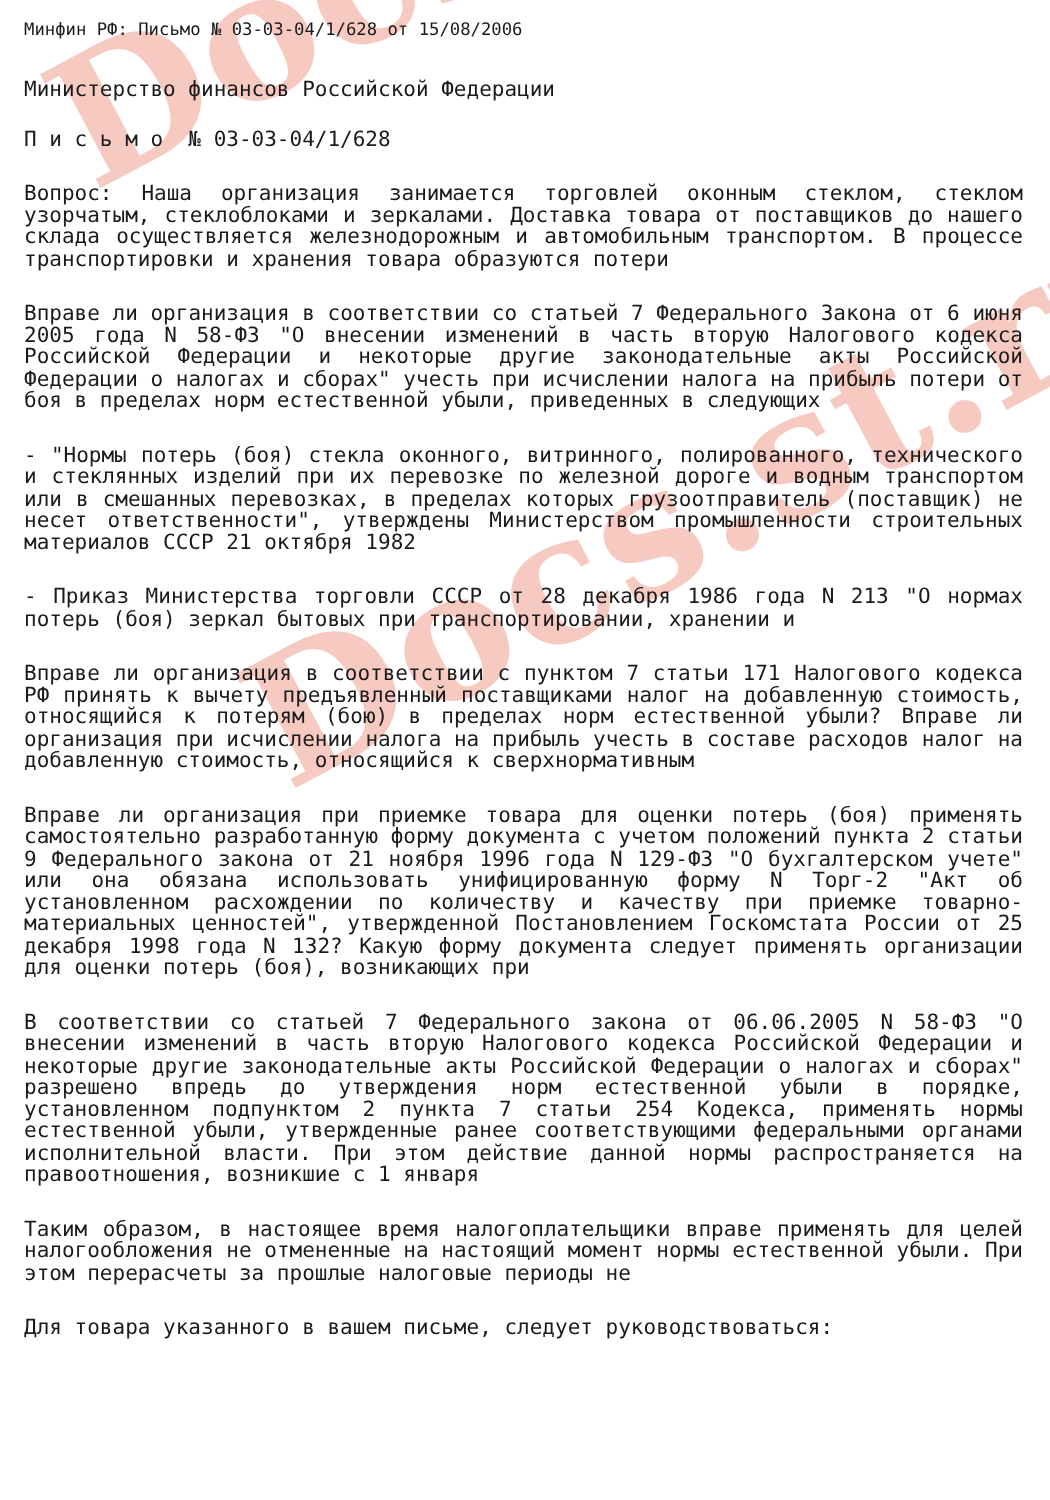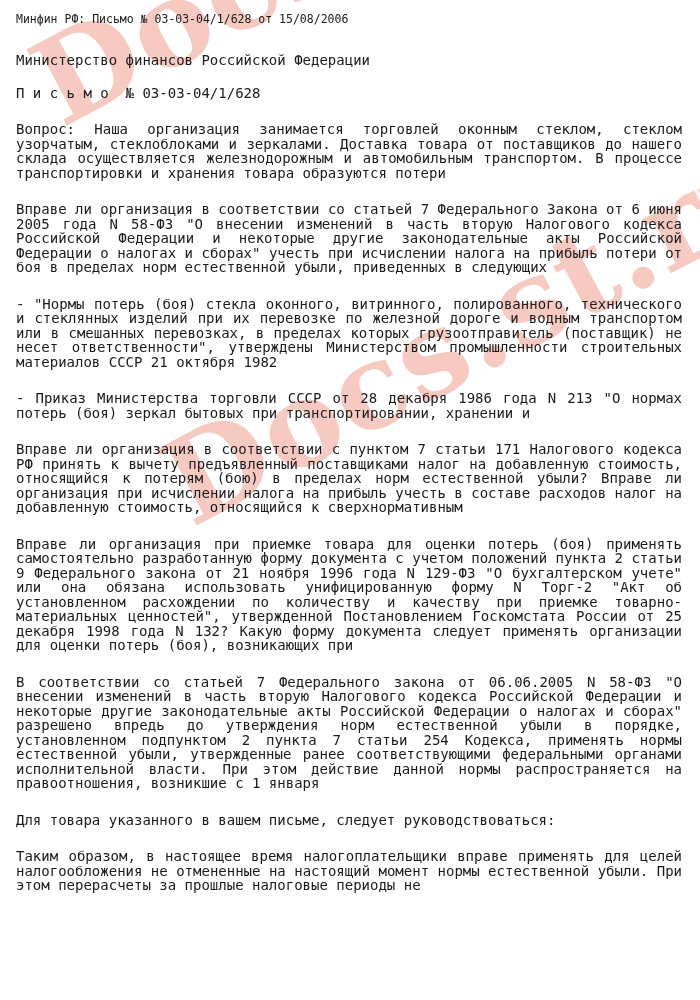--- a/index.html
+++ b/index.html
@@ -97,16 +97,16 @@
 
   <div class="spacer-lg"></div>
 
   <div class="block">Вопрос: Наша организация занимается торговлей оконным стеклом, стеклом узорчатым, стеклоблоками и зеркалами. Доставка товара от поставщиков до нашего склада осуществляется железнодорожным и автомобильным транспортом. В процессе транспортировки и хранения товара образуются потери</div>
   <div class="block">Вправе ли организация в соответствии со статьей 7 Федерального Закона от 6 июня 2005 года N 58-ФЗ "О внесении изменений в часть вторую Налогового кодекса Российской Федерации и некоторые другие законодательные акты Российской Федерации о налогах и сборах" учесть при исчислении налога на прибыль потери от боя в пределах норм естественной убыли, приведенных в следующих</div>
   <div class="block">- "Нормы потерь (боя) стекла оконного, витринного, полированного, технического и стеклянных изделий при их перевозке по железной дороге и водным транспортом или в смешанных перевозках, в пределах которых грузоотправитель (поставщик) не несет ответственности", утверждены Министерством промышленности строительных материалов СССР 21 октября 1982</div>
   <div class="block">- Приказ Министерства торговли СССР от 28 декабря 1986 года N 213 "О нормах потерь (боя) зеркал бытовых при транспортировании, хранении и</div>
   <div class="block">Вправе ли организация в соответствии с пунктом 7 статьи 171 Налогового кодекса РФ принять к вычету предъявленный поставщиками налог на добавленную стоимость, относящийся к потерям (бою) в пределах норм естественной убыли? Вправе ли организация при исчислении налога на прибыль учесть в составе расходов налог на добавленную стоимость, относящийся к сверхнормативным</div>
   <div class="block">Вправе ли организация при приемке товара для оценки потерь (боя) применять самостоятельно разработанную форму документа с учетом положений пункта 2 статьи 9 Федерального закона от 21 ноября 1996 года N 129-ФЗ "О бухгалтерском учете" или она обязана использовать унифицированную форму N Торг-2 "Акт об установленном расхождении по количеству и качеству при приемке товарно-материальных ценностей", утвержденной Постановлением Госкомстата России от 25 декабря 1998 года N 132? Какую форму документа следует применять организации для оценки потерь (боя), возникающих при</div>
   <div class="block">В соответствии со статьей 7 Федерального закона от 06.06.2005 N 58-ФЗ "О внесении изменений в часть вторую Налогового кодекса Российской Федерации и некоторые другие законодательные акты Российской Федерации о налогах и сборах" разрешено впредь до утверждения норм естественной убыли в порядке, установленном подпунктом 2 пункта 7 статьи 254 Кодекса, применять нормы естественной убыли, утвержденные ранее соответствующими федеральными органами исполнительной власти. При этом действие данной нормы распространяется на правоотношения, возникшие с 1 января</div>
+  <div class="block">Таким образом, в настоящее время налогоплательщики вправе применять для целей налогообложения не отмененные на настоящий момент нормы естественной убыли. При этом перерасчеты за прошлые налоговые периоды не</div>
   <div class="block">Для товара указанного в вашем письме, следует руководствоваться:</div>
-  <div class="block">Таким образом, в настоящее время налогоплательщики вправе применять для целей налогообложения не отмененные на настоящий момент нормы естественной убыли. При этом перерасчеты за прошлые налоговые периоды не</div>
 
 </div>
 
 </body></html>

